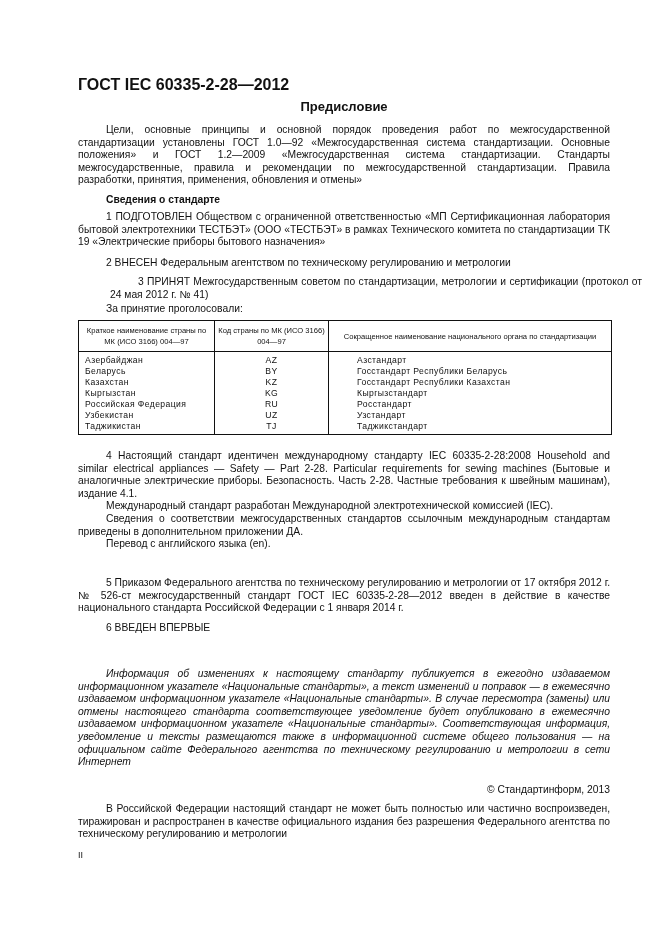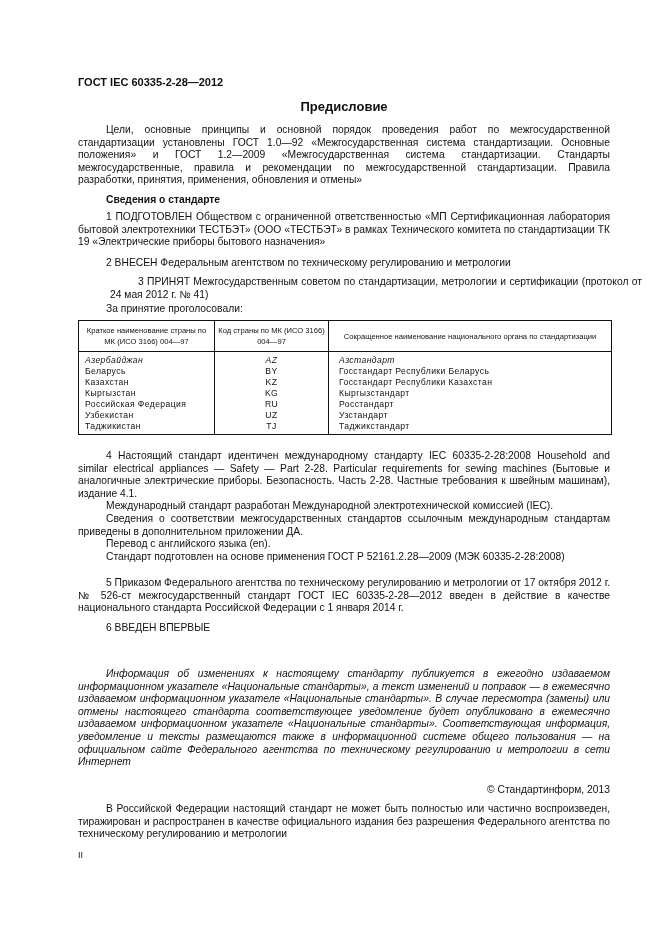--- a/index.html
+++ b/index.html
@@ -1,36 +1,36 @@
 <!DOCTYPE html>
 <html><head>
 <meta charset="utf-8">
 <style>
   html, body { margin: 0; padding: 0; background: #ffffff; }
   body { width: 661px; height: 936px; position: relative; overflow: hidden;
          font-family: "Liberation Sans", sans-serif; color: #111; }
   .page { position: absolute; left: 78px; top: 0; width: 532px; }
-  .header { position: absolute; top: 76px; left: 0; font-weight: bold; font-size: 11px; }
+  .header { position: absolute; top: 76px; left: 0; font-weight: bold; font-size: 16px; }
   .title { position: absolute; top: 99px; left: 0; width: 532px; text-align: center;
            font-weight: bold; font-size: 13px; }
   .block { position: absolute; left: 0; width: 532px; font-size: 10.3px; line-height: 12.6px; text-align: justify; }
   .indent { text-indent: 28px; }
   .p { margin: 0; }
   .sub { font-weight: bold; }
   .it { font-style: italic; }
   table { position: absolute; left: 0; top: 320px; width: 534px; border-collapse: collapse;
           font-size: 8.6px; border: 1px solid #111; }
   th { font-weight: normal; font-size: 7.6px; line-height: 11px; padding: 4px 2px; border: 1px solid #111;
        border-bottom: 1.5px solid #111; text-align: center; vertical-align: middle; }
   td { padding: 0 6px; line-height: 11px; border-left: 1px solid #111; border-right: 1px solid #111;
        vertical-align: top; letter-spacing: 0.4px; }
-  tbody tr:first-child td { padding-top: 3px; font-style: italic; }
+  tbody tr:first-child td { padding-top: 3px; }
   tbody tr:last-child td { padding-bottom: 2px; }
   td.code { text-align: center; }
-  td.org { padding-left: 10px; }
+  td.org { padding-left: 28px; }
   .right { text-align: right; }
   .pgnum { position: absolute; top: 850px; left: 0; font-size: 9px; }
 </style>
 </head>
 <body>
 
 <div class="page">
   <div class="header">ГОСТ IEC 60335-2-28—2012</div>
   <div class="title">Предисловие</div>
 
@@ -108,21 +108,20 @@
         <td class="org">Таджикстандарт</td>
       </tr>
     </tbody>
   </table>
 
   <div class="block" style="top:450px;">
     <p class="p indent">4 Настоящий стандарт идентичен международному стандарту IEC 60335-2-28:2008 Household and similar electrical appliances — Safety — Part 2-28. Particular requirements for sewing machines (Бытовые и аналогичные электрические приборы. Безопасность. Часть 2-28. Частные требования к швейным машинам), издание 4.1.</p>
     <p class="p indent">Международный стандарт разработан Международной электротехнической комиссией (IEC).</p>
     <p class="p indent">Сведения о соответствии межгосударственных стандартов ссылочным международным стандартам приведены в дополнительном приложении ДА.</p>
     <p class="p indent">Перевод с английского языка (en).</p>
-    <p class="p indent">Стандарт подготовлен на основе применения ГОСТ Р 52161.2.28—2009 (МЭК 60335-2-28:2008)</p>
   </div>
 
   <div class="block indent" style="top:577px;">
     <p class="p">5 Приказом Федерального агентства по техническому регулированию и метрологии от 17 октября 2012 г. № 526-ст межгосударственный стандарт ГОСТ IEC 60335-2-28—2012 введен в действие в качестве национального стандарта Российской Федерации с 1 января 2014 г.</p>
   </div>
 
   <div class="block indent" style="top:622px;">
     <p class="p">6 ВВЕДЕН ВПЕРВЫЕ</p>
   </div>
 

